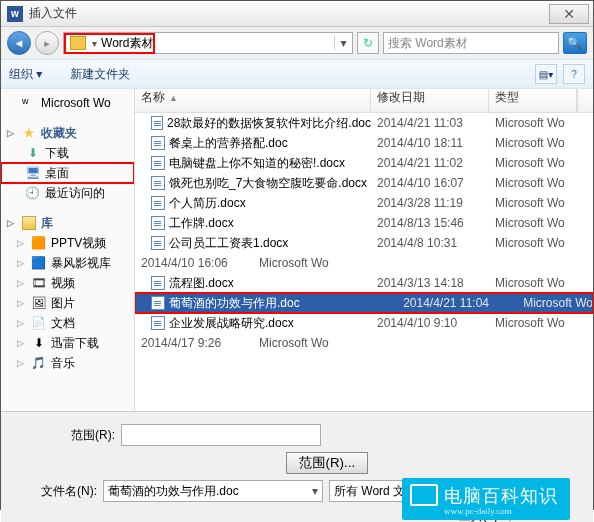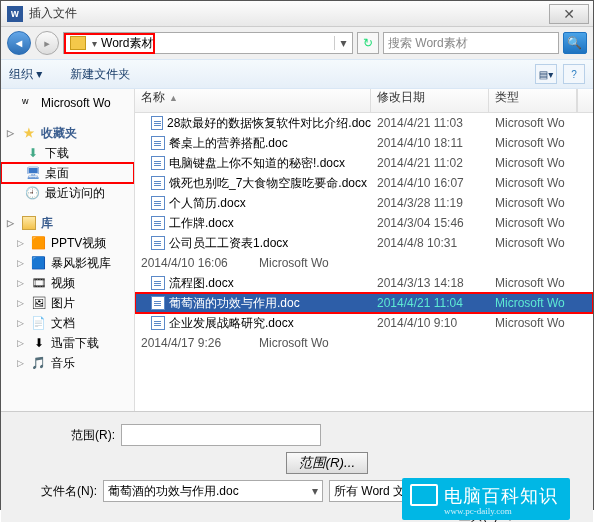--- a/index.html
+++ b/index.html
@@ -38,30 +38,30 @@
 .coldate { width: 118px; }
 .coltype { flex: 1; }
 .coldir { font-size: 9px; color: #888; padding: 0 4px; }
 .filelist { }
 .filerow { display: flex; align-items: center; height: 20px; }
 .filerow .fcell { white-space: nowrap; overflow: hidden; }
 .filerow .fname { width: 236px; display: flex; align-items: center; gap: 4px; padding-left: 16px; }
 .filerow .fdate { width: 118px; padding-left: 6px; color: #555; }
 .filerow .ftype { padding-left: 6px; color: #555; flex: 1; }
 .filerow.selected { background: #2d5ea8; color: #fff; }
-.filerow.selected .fdate, .filerow.selected .ftype { color: #5eead4; }
+.filerow.selected .fdate, .filerow.selected .ftype { color: #e5e5e5; text-align: right; }
 .filerow.selected-wrap { outline: 2px solid red; outline-offset: -1px; }
 .docicon { width: 14px; height: 14px; background: #fff; border: 1px solid #5b89c8; position: relative; }
 .docicon::before { content: ""; position: absolute; left: 2px; top: 4px; width: 7px; height: 1px; background: #5b89c8; box-shadow: 0 2px 0 #5b89c8, 0 4px 0 #5b89c8; }
 .bottompane { border-top: 1px solid #ccc; padding: 6px 10px; background: #f0f0f0; }
 .rowline { display: flex; align-items: center; margin-top: 6px; gap: 6px; }
 .textin { height: 22px; border: 1px solid #aaa; background: #fff; padding-left: 4px; }
 .combo { height: 22px; border: 1px solid #aaa; background: #fff; display: flex; align-items: center; padding: 0 4px; }
 .combo .dd { margin-left: auto; color: #555; }
-.btn { height: 22px; border: 1px solid #888; background: linear-gradient(#fafafa,#ddd); padding: 2px 12px; display: flex; align-items: center; font-style: italic; }
+.btn { height: 22px; border: 1px solid #888; background: linear-gradient(#fafafa,#ddd); padding: 2px 12px; display: flex; align-items: center; }
 .watermark { position: absolute; bottom: 2px; right: 24px; }
 .wm-badge { display: inline-block; background: #00b7e5; color: #fff; padding: 6px 12px 4px 42px; font-family: "SimHei","Microsoft YaHei"; font-size: 18px; letter-spacing: 1px; position: relative; border-radius: 2px; }
 .wm-badge::before { content: ""; position: absolute; left: 8px; top: 6px; width: 24px; height: 18px; border: 2px solid #fff; border-radius: 2px; }
 .wm-sub { font-size: 9px; color: #cfeffa; letter-spacing: 0; margin-top: -2px; display:block; }
 .star { color: #f4c84a; }
 .monitor { color: #3a77c8; }
 .clock { color: #4a8; }
 .libicon { width: 14px; height: 14px; background: linear-gradient(#ffe9a7,#f3c24b); border: 1px solid #cba241; }
 .label-right { margin-left: 60px; }
 .scrollhint { width: 16px; border-left: 1px solid #ddd; }
@@ -222,21 +222,21 @@
               <span>个人简历.docx</span>
             </div>
             <div class="fcell fdate">2014/3/28 11:19</div>
             <div class="fcell ftype">Microsoft Wo</div>
           </div>
           <div class="filerow">
             <div class="fcell fname">
               <span class="docicon"></span>
               <span>工作牌.docx</span>
             </div>
-            <div class="fcell fdate">2014/3/04 15:46</div>
+            <div class="fcell fdate">2014/8/13 15:46</div>
             <div class="fcell ftype">Microsoft Wo</div>
           </div>
           <div class="filerow">
             <div class="fcell fname">
               <span class="docicon"></span>
               <span>公司员工工资表1.docx</span>
             </div>
             <div class="fcell fdate">2014/4/8 10:31</div>
             <div class="fcell ftype">Microsoft Wo</div>
           </div>

